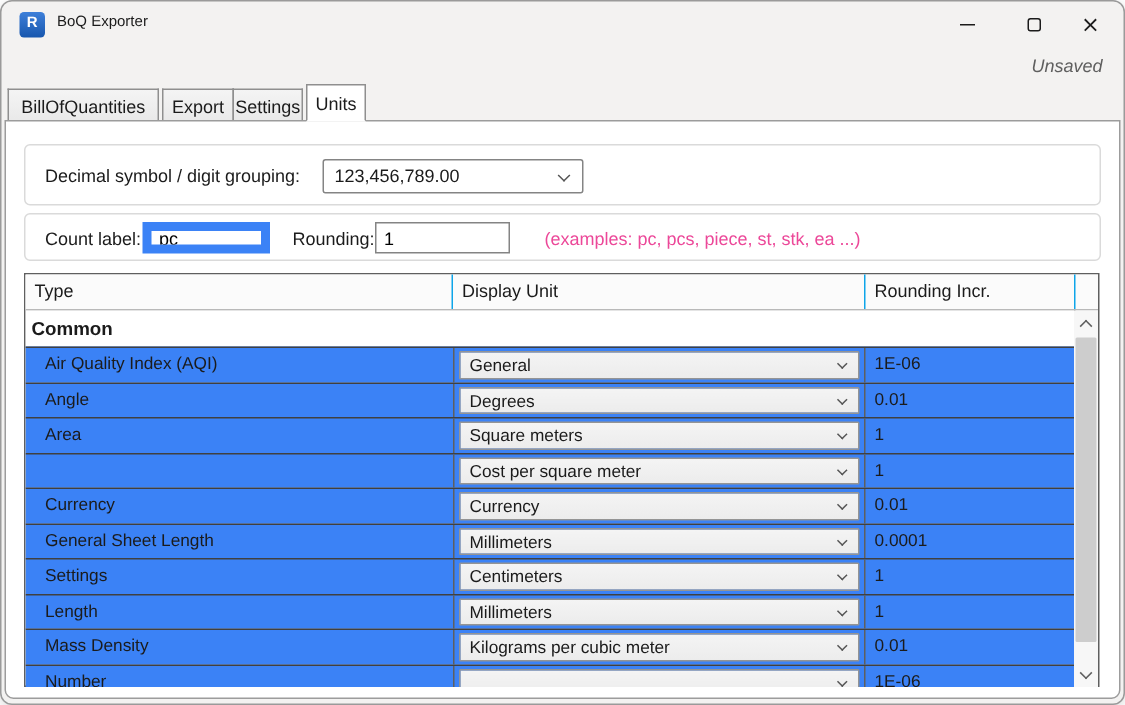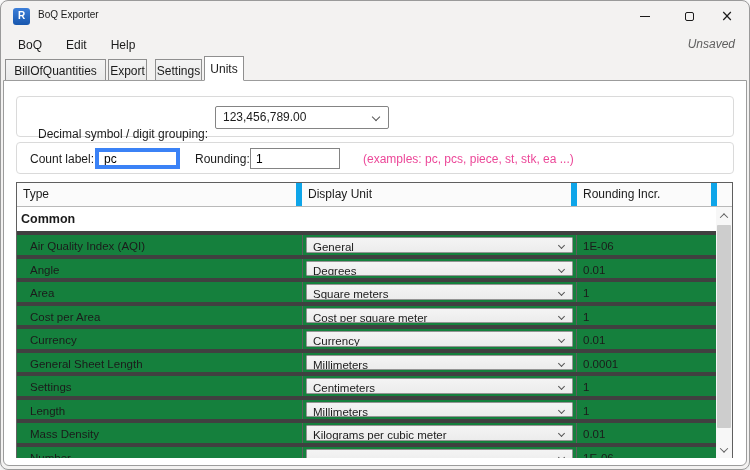--- a/index.html
+++ b/index.html
@@ -28,62 +28,62 @@
   #unsaved { position:absolute; right:14px; top:36px; font-size:12px; font-style:italic; color:#5f5f5f; }
   
   #tabstrip { position:absolute; left:0; top:55px; width:100%; height:25px; }
   .tab {
     position:absolute; bottom:0; height:22px; background:linear-gradient(180deg,#f4f4f4,#e9e9e9);
     border:1px solid #8f8f8f; border-bottom:none; font-size:12px;
     display:flex; align-items:center; justify-content:center; z-index:1;
   }
   .tab.active { background:#fff; height:25px; z-index:3; border-bottom:1px solid #fff; }
   #tab-0 { left:4px;  width:101px; }
-  #tab-1 { left:107px; width:39px; }
+  #tab-1 { left:107px; width:48px; }
   #tab-2 { left:154px; width:47px; }
   #tab-3 { left:203px; width:40px; }
   
   #tabpage {
     position:absolute; left:2px; right:2px; top:79px; bottom:3px;
     background:#fff; border:1px solid #9c9c9c; border-radius:0 0 6px 6px; z-index:2;
   }
   .groupbox { position:absolute; left:12px; right:12px; border:1px solid #dadada; border-radius:4px; background:#fff; }
   #group-decimal { top:15px; height:41px; }
   #group-count   { top:61px; height:32px; }
   .gb-label { position:absolute; font-size:12px; color:#1b1b1b; white-space:nowrap; }
-  #decimal-label { left:13px; top:30px;margin-left:8px; }
+  #decimal-label { left:13px; top:13px; }
   .combobox {
     position:absolute; left:198px; top:9px; width:174px; height:23px;
     background:#fff; border:1px solid #848484; border-radius:2px;
     font-size:12px; line-height:21px; padding-left:7px; white-space:nowrap;
   }
   .chev { position:absolute; right:9px; top:7px; width:6px; height:6px;
     border-right:1.2px solid #555; border-bottom:1.2px solid #555; transform:rotate(45deg); }
   #count-label { left:13px; top:9px; }
   #count-input { position:absolute; left:78px; top:5px; width:85px; height:21px;
-    border:4px solid #3b82f6; background:#fff; font-size:12px; padding-left:5px; line-height:19px; }
+    border:6px solid #3b82f6; background:#fff; font-size:12px; padding-left:5px; line-height:19px; }
   #rounding-label { left:178px; top:9px; }
   #rounding-input { position:absolute; left:233px; top:5px; width:90px; height:21px;
     border:1px solid #848484; background:#fff; font-size:12px; padding-left:5px; line-height:19px; }
   #count-hint { left:346px; top:9px; color:#ec4899; }
   
   #grid { position:absolute; left:12px; top:101px; width:717px; height:276px;
     border:1px solid #5f5f5f; background:#fff; }
   #grid-header { position:absolute; left:0; top:0; width:715px; height:24px;
     background:#fbfbfb; border-bottom:1px solid #b9b9b9; }
   .hcell { position:absolute; top:0; height:23px; font-size:12px; line-height:23px;
-    padding-left:6px; border-right:6px solid #0ea5e9; white-space:nowrap; overflow:hidden; }
+    padding-left:6px; border-right:1px solid #0ea5e9; white-space:nowrap; overflow:hidden; }
   #hcell-0 { left:0;     width:285px; }
   #hcell-1 { left:285px; width:275px; }
   #hcell-2 { left:560px; width:140px; }
   #hcell-3 { left:700px; width:15px; border-right:none; }
   #grid-body { position:absolute; left:0; top:24px; width:700px; height:251px;
     overflow:hidden; border-right:1px solid #5f5f5f; }
   #group-row { height:24px; font-size:12.5px; font-weight:bold; line-height:24px; padding-left:4px; background:#fff; }
-  .row { position:relative; height:23.5px; border-top:4px solid #404040; background:#15803d; }
+  .row { position:relative; height:23.5px; border-top:1px solid #404040; background:#3b82f6; }
   .cell-type { position:absolute; left:0; top:0; width:285px; height:100%;
     font-size:11.5px; line-height:22px; padding-left:13px; white-space:nowrap; overflow:hidden; }
   .cell-display { position:absolute; left:285px; top:0; width:275px; height:100%;
     border-left:1px solid #5f5f5f; border-right:1px solid #5f5f5f; }
   .unit-dropdown { position:absolute; left:3px; right:3px; top:2px; bottom:2px;
     background:linear-gradient(180deg,#f4f4f4,#ececec); border:1px solid #949494; border-radius:1px;
     font-size:11.5px; line-height:16px; padding:1px 0 0 6px; white-space:nowrap; overflow:hidden; }
   .unit-dropdown .chev { right:8px; top:5px; width:5px; height:5px; }
   .cell-rounding { position:absolute; left:561px; top:0; width:139px; height:100%;
     font-size:11.5px; line-height:22px; padding-left:5px; white-space:nowrap; overflow:hidden; }
@@ -107,25 +107,20 @@
       <div class="glyph-min"></div>
     </div>
     <div class="win-btn" id="btn-max">
       <div class="glyph-max"></div>
     </div>
     <div class="win-btn" id="btn-close">
       <div class="glyph-close">×</div>
     </div>
   </div>
 
-  <div id="menubar">
-    <div class="menu-item">BoQ</div>
-    <div class="menu-item">Edit</div>
-    <div class="menu-item">Help</div>
-  </div>
   <div id="unsaved">Unsaved</div>
 
   <div id="tabstrip">
     <div class="tab" id="tab-0">BillOfQuantities</div>
     <div class="tab" id="tab-1">Export</div>
     <div class="tab" id="tab-2">Settings</div>
     <div class="tab active" id="tab-3">Units</div>
   </div>
 
   <div id="tabpage">
@@ -184,21 +179,20 @@
     <div class="cell-display">
       <div class="unit-dropdown">
         <span>Square meters</span>
         <span class="chev"></span>
       </div>
     </div>
     <div class="cell-rounding">1</div>
   </div>
 
   <div class="row">
-    <div class="cell-type">Cost per Area</div>
     <div class="cell-display">
       <div class="unit-dropdown">
         <span>Cost per square meter</span>
         <span class="chev"></span>
       </div>
     </div>
     <div class="cell-rounding">1</div>
   </div>
 
   <div class="row">

